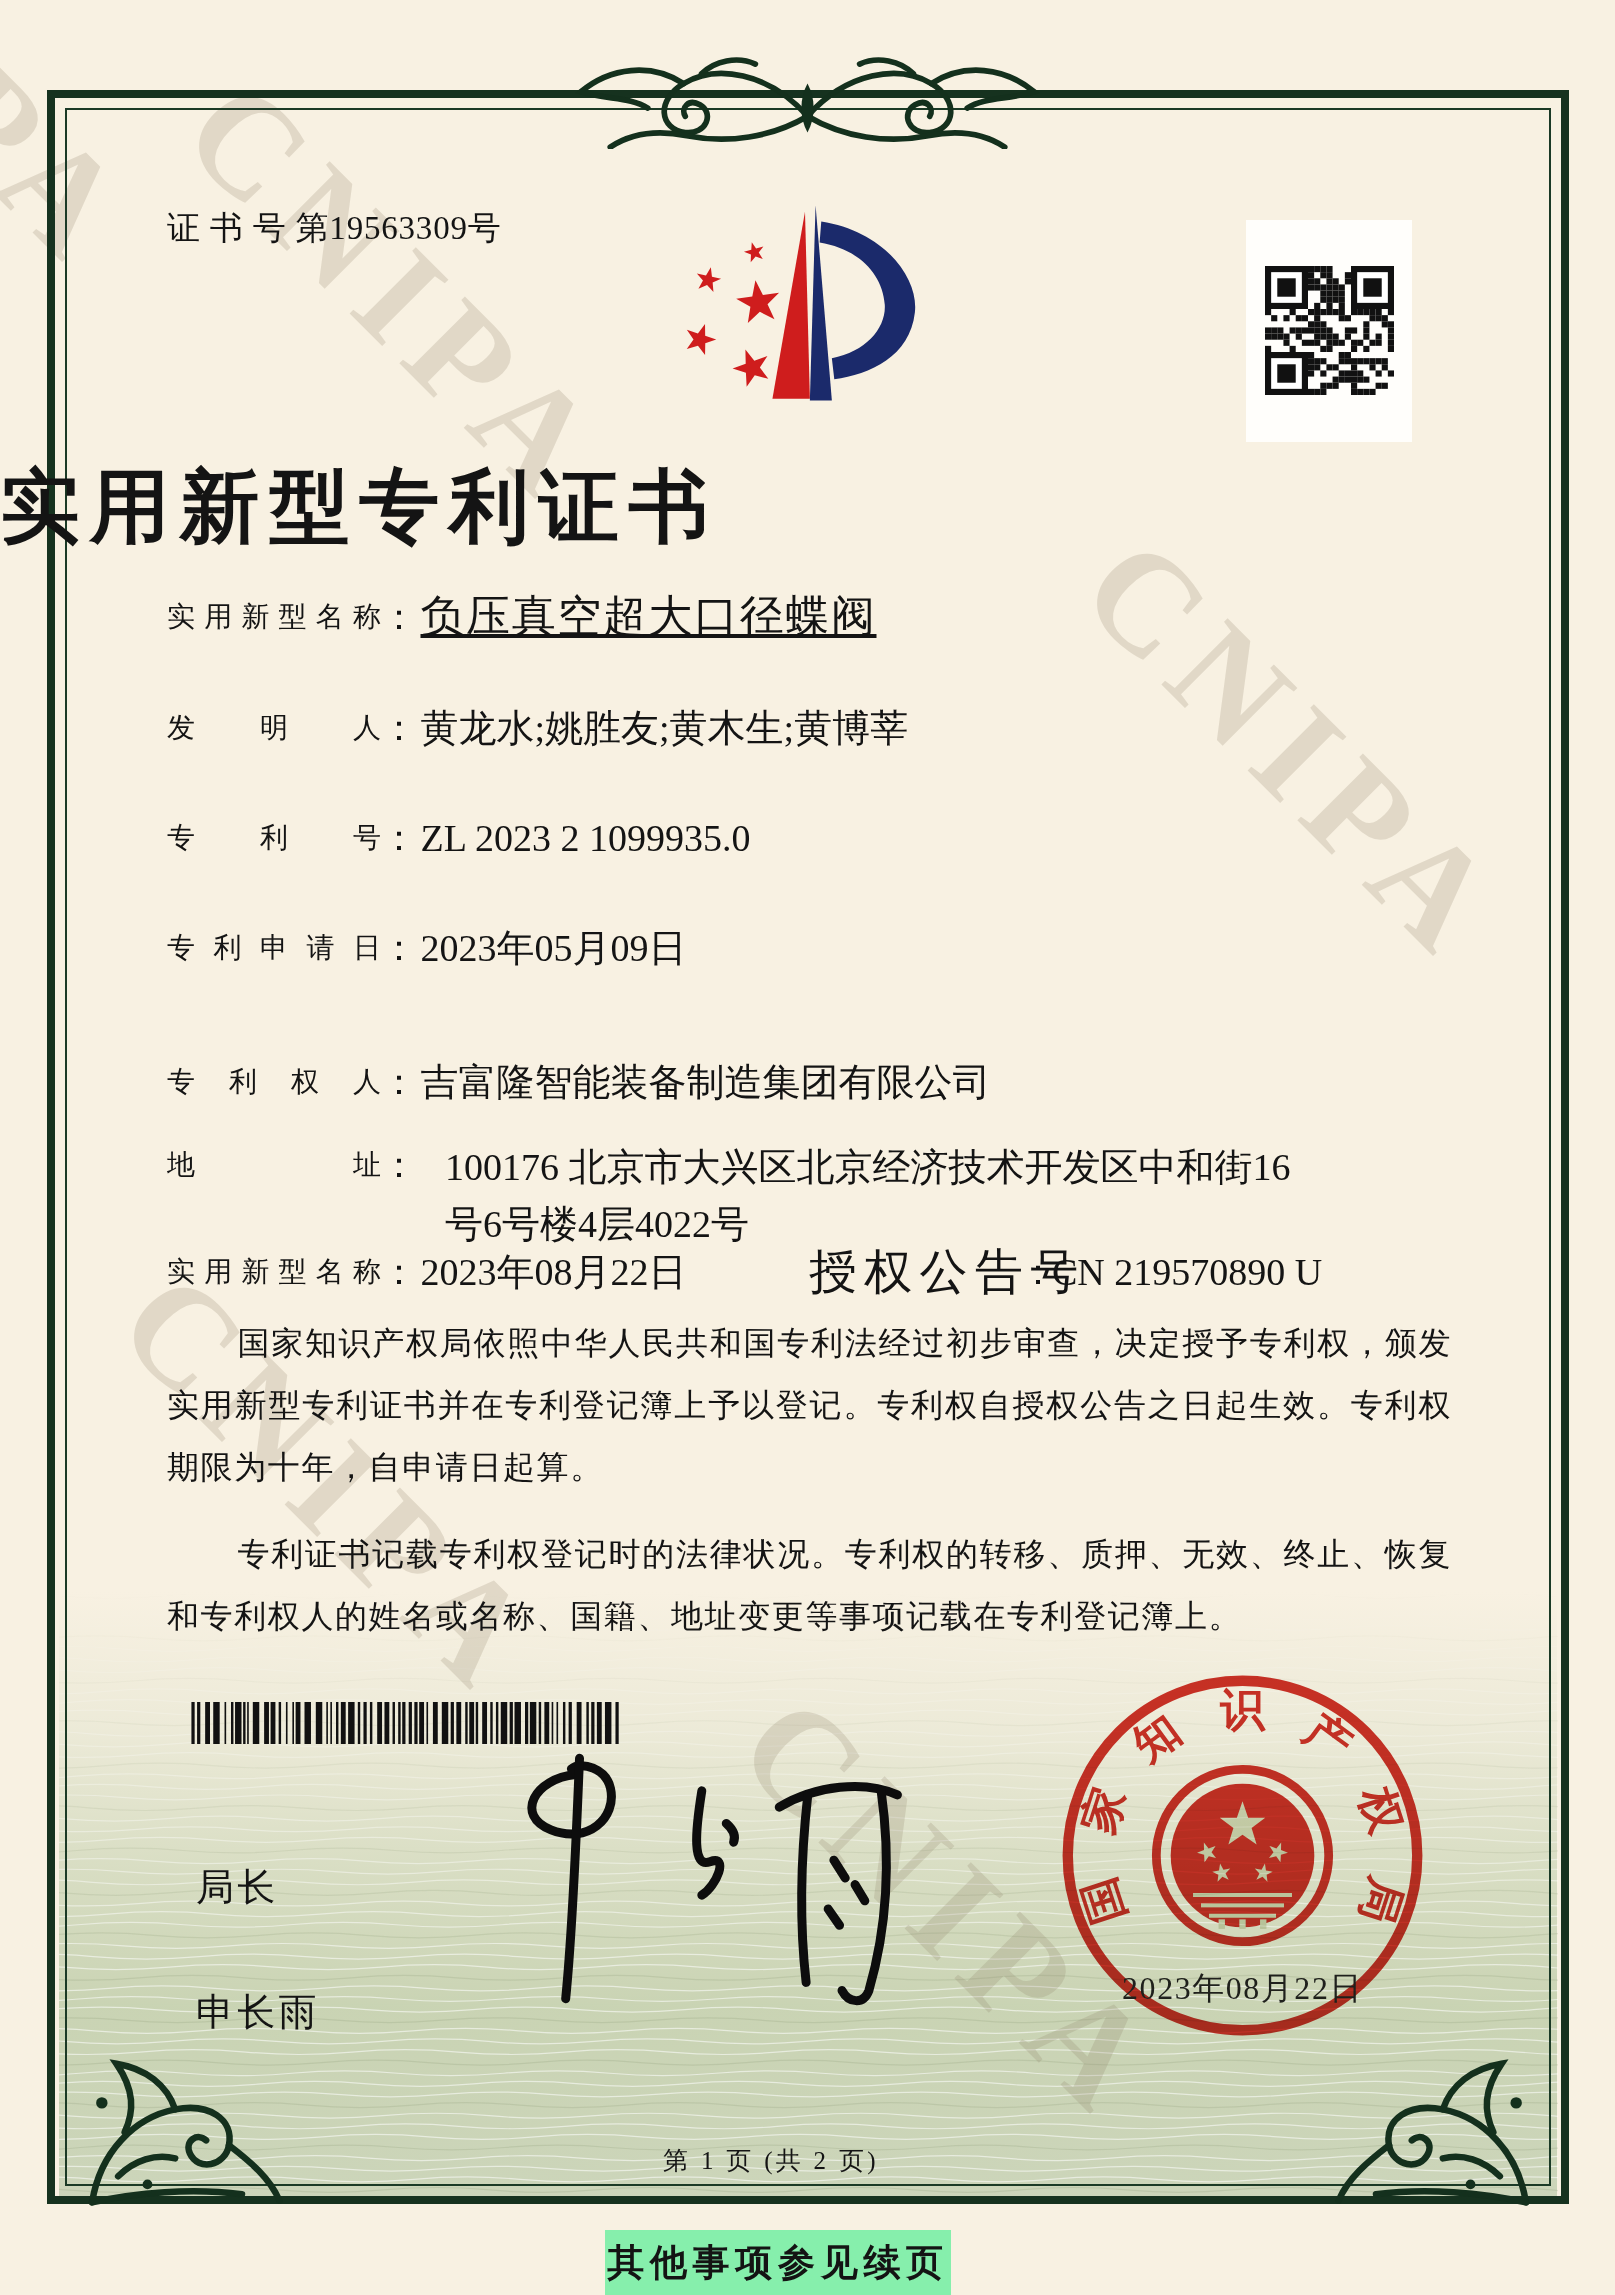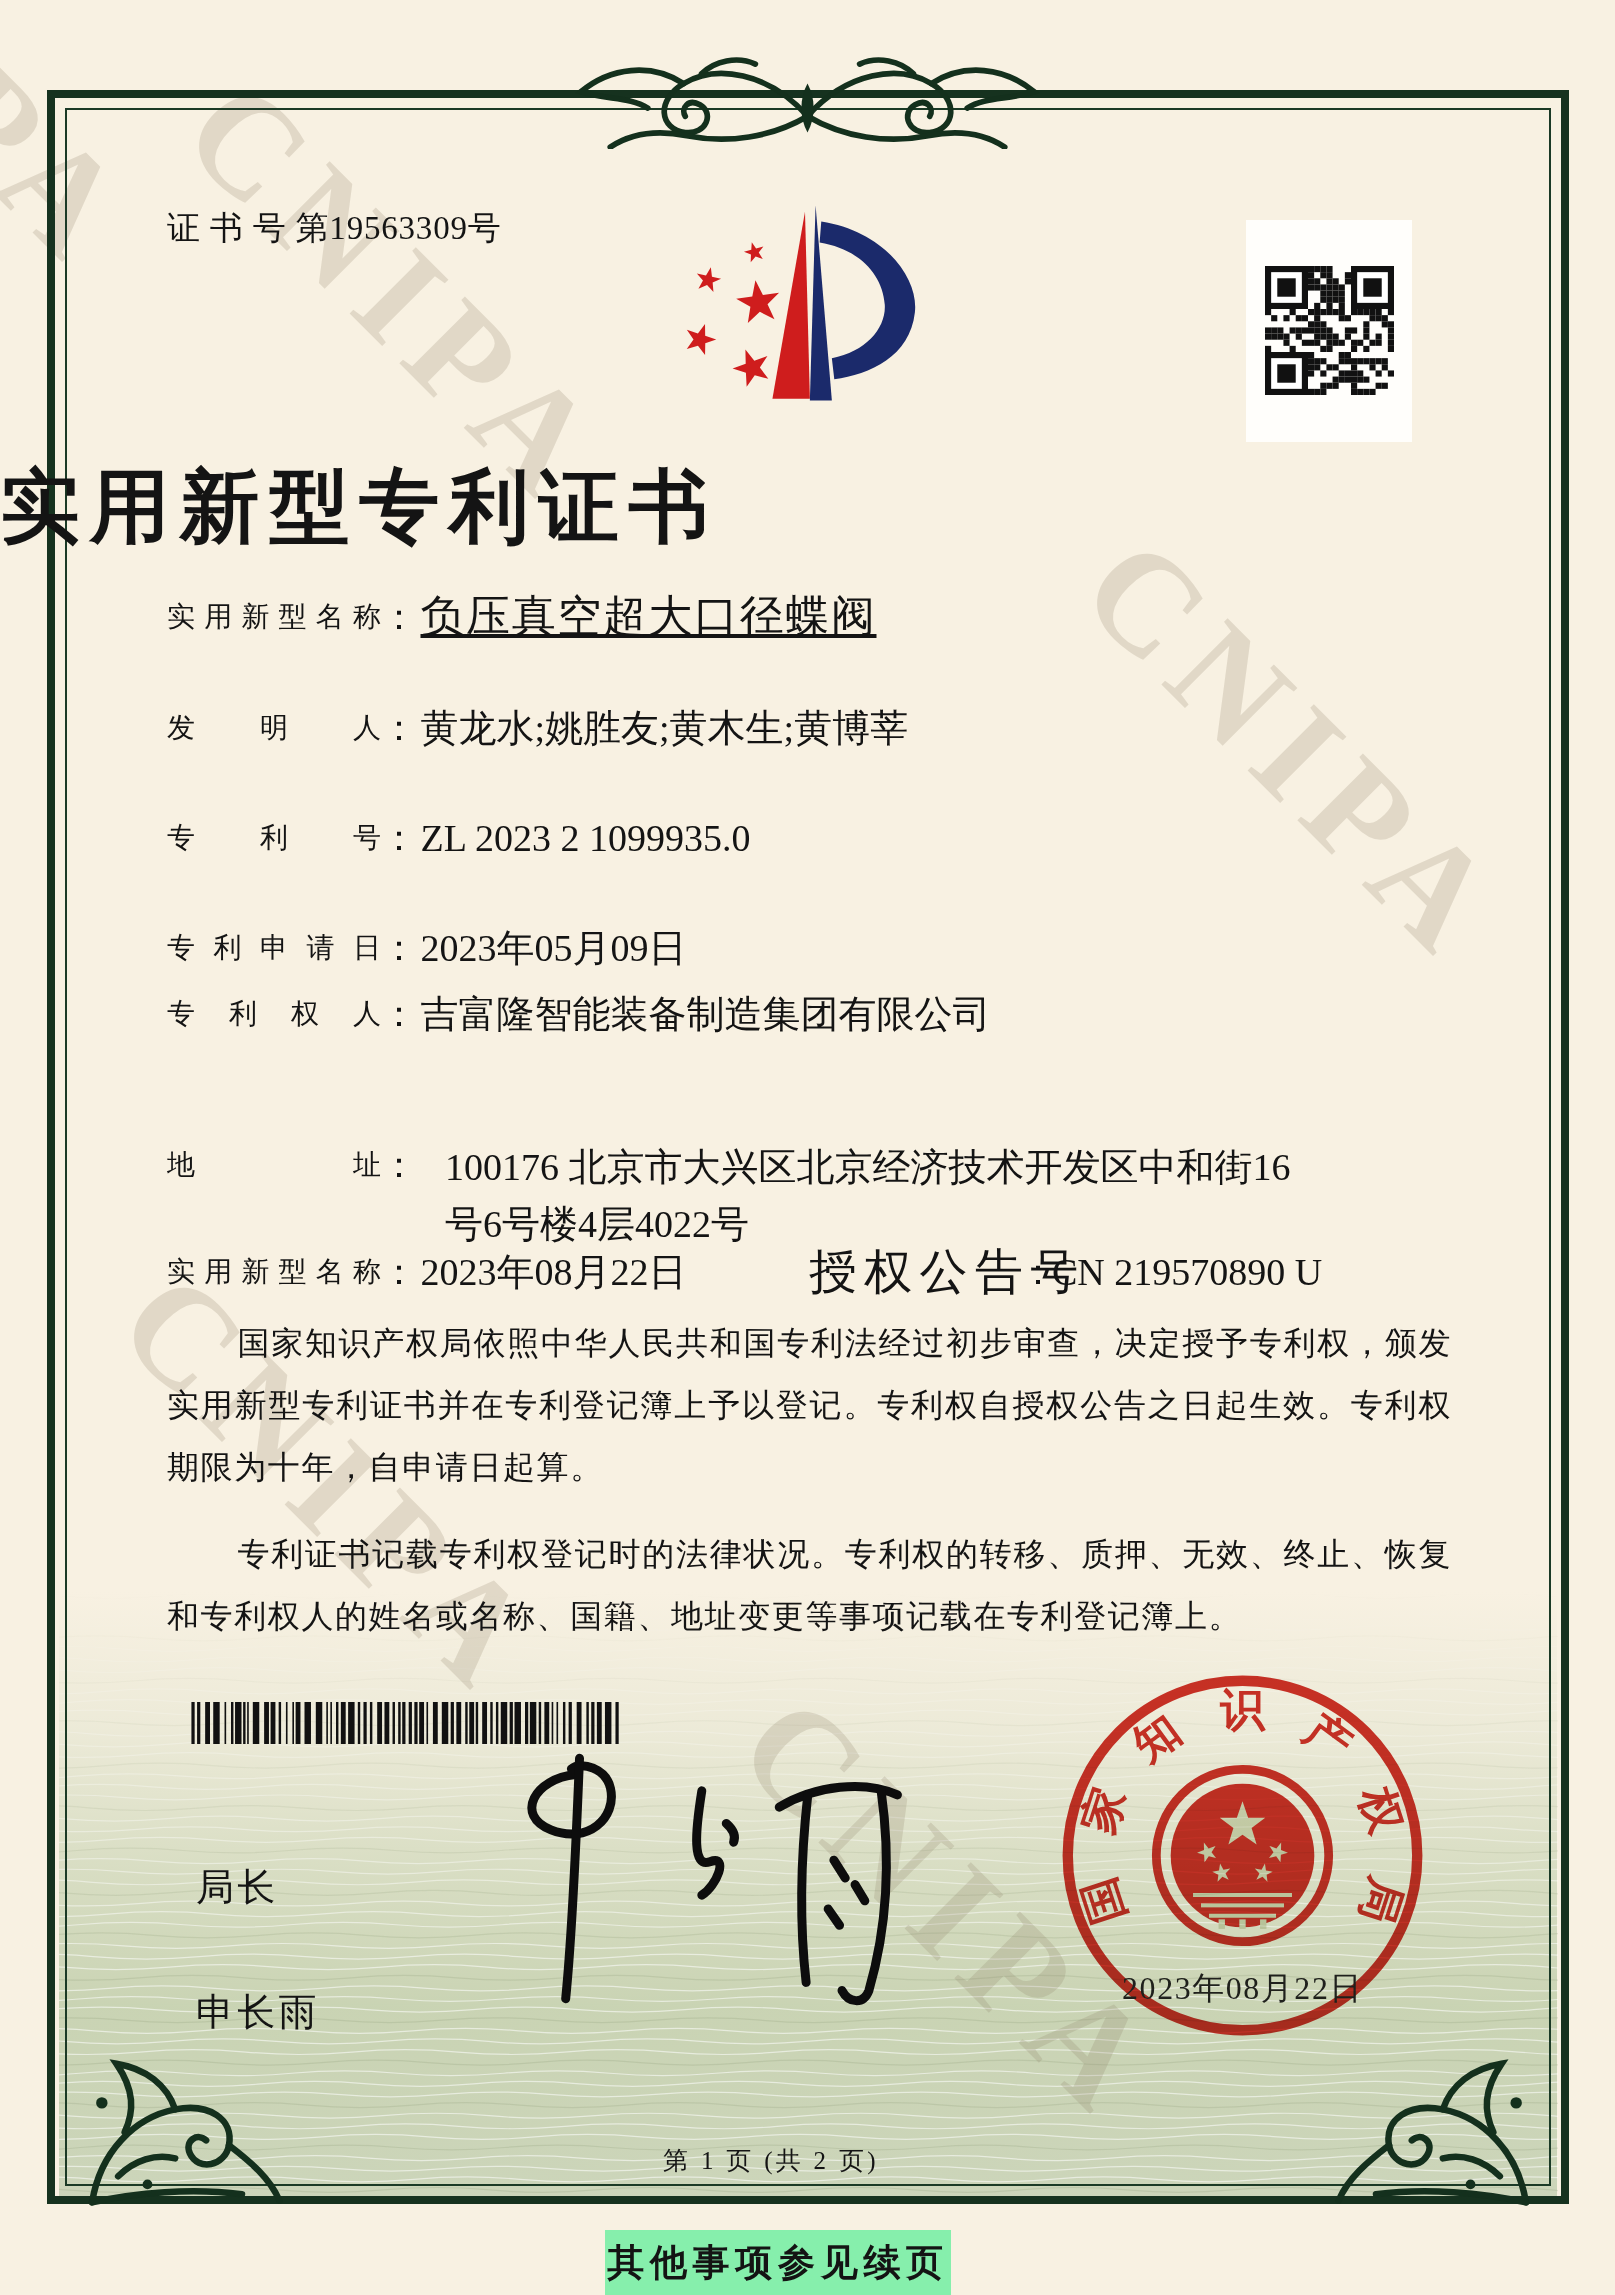--- a/index.html
+++ b/index.html
@@ -440,21 +440,21 @@
 </div>
 <div class="field-row" style="top:702px">
   <span class="flabel">发明人</span><span class="fcolon">：</span><span class="fvalue">黄龙水;姚胜友;黄木生;黄博莘</span>
 </div>
 <div class="field-row" style="top:812px">
   <span class="flabel">专利号</span><span class="fcolon">：</span><span class="fvalue">ZL 2023 2 1099935.0</span>
 </div>
 <div class="field-row" style="top:922px">
   <span class="flabel">专利申请日</span><span class="fcolon">：</span><span class="fvalue">2023年05月09日</span>
 </div>
-<div class="field-row" style="top:988px">
+<div class="field-row" style="top:1056px">
   <span class="flabel">专利权人</span><span class="fcolon">：</span><span class="fvalue">吉富隆智能装备制造集团有限公司</span>
 </div>
 <div class="field-row" style="top:1139px">
   <span class="flabel">地址</span><span class="fcolon">：</span><span class="fvalue wrap">100176 北京市大兴区北京经济技术开发区中和街16号6号楼4层4022号</span>
 </div>
 <div class="field-row" style="top:1246px">
   <span class="flabel">实用新型名称</span><span class="fcolon">：</span><span class="fvalue">2023年08月22日</span>
   <span class="grant-label2">授权公告号</span>
   <span class="grant-colon2">：</span>
   <span class="grant-value2">CN 219570890 U</span>

